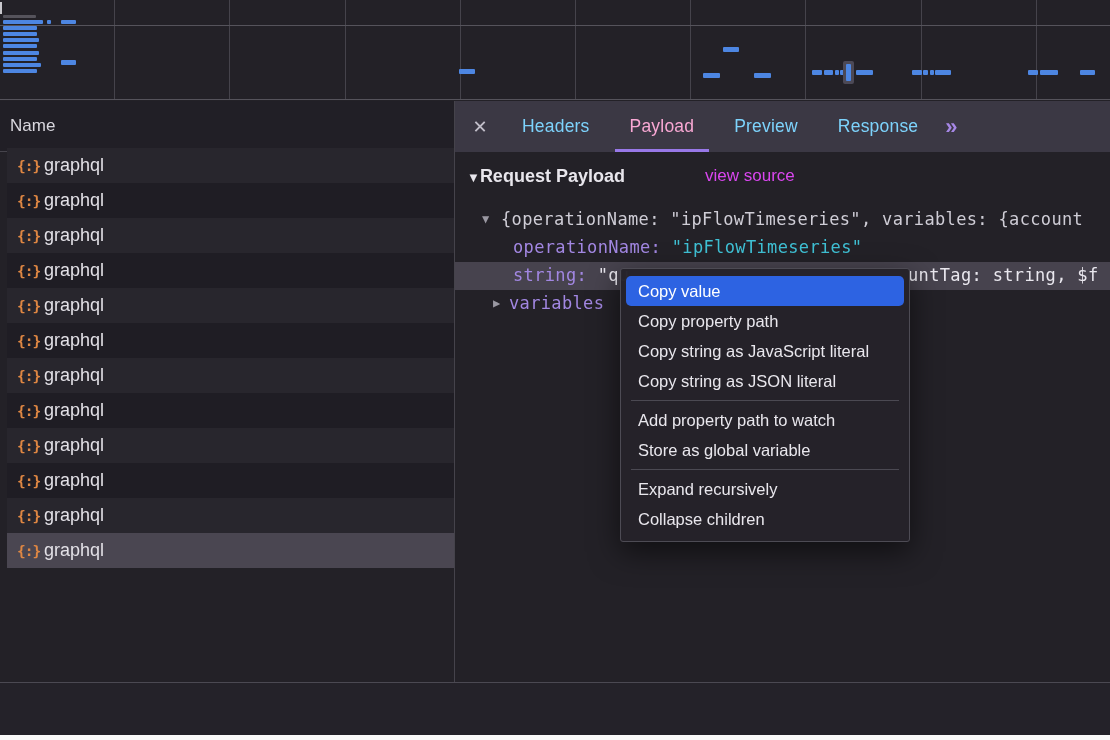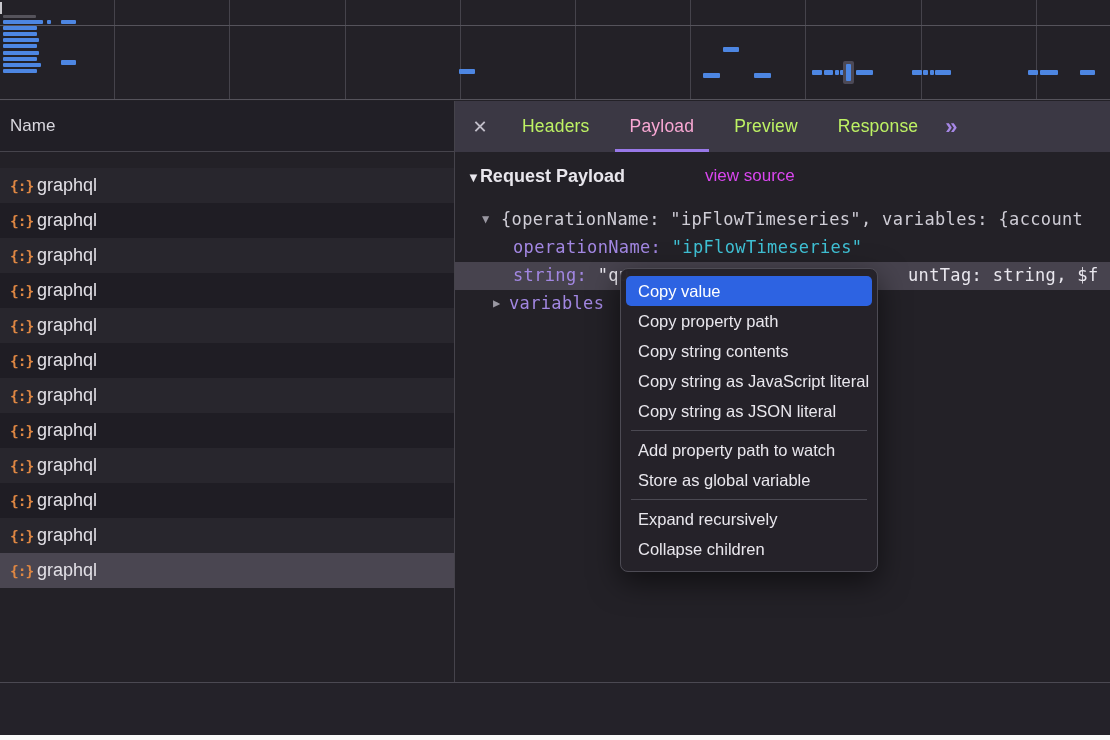--- a/index.html
+++ b/index.html
@@ -16,27 +16,27 @@
   .ov-marker .inner{position:absolute;left:3px;top:3px;bottom:3px;width:5px;background:#4d86e2;border-radius:1px;}
   .corner-tick{position:absolute;left:0;top:2px;width:2px;height:12px;background:#c9c8cd;}
   
   .band-left{position:absolute;left:0;top:101px;width:454px;height:51px;background:#211f26;
              border-bottom:1px solid #46444c;color:#d9d7de;font-size:17px;line-height:50px;padding-left:10px;}
   .v-divider{position:absolute;left:454px;top:101px;width:1px;height:634px;background:#45434b;}
   .tabbar{position:absolute;left:455px;top:101px;right:0;height:51px;background:#3b3844;
           display:flex;align-items:stretch;}
   .close-btn{width:34px;margin-left:8px;border:none;background:transparent;color:#c2bfca;
              font-size:18px;cursor:default;padding:0;font-family:"Liberation Sans",sans-serif;}
-  .tab{position:relative;border:none;background:transparent;color:#bef264;font-size:17.5px;
+  .tab{position:relative;border:none;background:transparent;color:#7dd3fc;font-size:17.5px;
        padding:0 15px;margin-left:10px;cursor:default;font-family:"Liberation Sans",sans-serif;letter-spacing:.2px;}
   .tab.active{color:#f9a8d4;}
   .tab.active::after{content:"";position:absolute;left:0;right:0;bottom:0;height:3px;background:#9878e8;}
   .overflow{display:flex;align-items:center;margin-left:12px;color:#a687e6;font-size:22px;font-weight:bold;}
   
-  .rows{position:absolute;left:0;top:168px;width:454px;}
+  .rows{position:absolute;left:0;top:148px;width:454px;padding-left:7px;}
   .req-row{height:35px;line-height:35px;padding-left:10px;font-size:18px;color:#e3e1e7;
            white-space:nowrap;}
   .req-row.odd{background:#28262d;}
   .req-row.even{background:#1f1d24;}
   .req-row.selected{background:#4a4651;}
   .json-icon{display:inline-block;width:27px;color:#df8743;font-family:"DejaVu Sans Mono",monospace;
              font-weight:bold;font-size:14.5px;letter-spacing:-1px;}
   
   .detail{position:absolute;left:455px;top:152px;right:0;height:530px;background:#232127;overflow:hidden;}
   .pl-header{position:absolute;left:0;top:10px;height:28px;line-height:28px;white-space:nowrap;}
@@ -50,22 +50,22 @@
   .k{color:#a287e2;}
   .s{color:#3fc0d4;}
   .plain{color:#cfcdd6;}
   .w{color:#e9e7ee;}
   .frag{position:absolute;left:453px;}
   
   .footer-line{position:absolute;left:0;top:682px;width:1110px;height:1px;background:#4b4952;}
   .footer{position:absolute;left:0;top:683px;width:1110px;height:52px;background:#242229;}
   .bottom-strip{position:absolute;left:0;top:735px;width:1110px;height:5px;background:#fafafa;}
   
-  .ctx-menu{position:absolute;left:620px;top:268px;width:258px;background:rgba(38,35,42,0.98);
-            border:1px solid #4d4b54;border-radius:8px;padding:7px 0;
+  .ctx-menu{position:absolute;left:620px;top:268px;width:290px;background:rgba(38,35,42,0.98);
+            border:1px solid #4d4b54;border-radius:3px;padding:7px 0;
             box-shadow:0 10px 30px rgba(0,0,0,0.55);z-index:50;}
   .ctx-item{height:30px;line-height:30px;margin:0 5px;padding-left:12px;border-radius:5px;
             color:#e9e7ed;font-size:16.5px;white-space:nowrap;}
   .ctx-item.hl{background:#2d63e2;color:#ffffff;}
   .ctx-sep{height:1px;background:#4b4952;margin:4px 10px;}
 </style>
 </head>
 <body>
 
 <div class="screen">
@@ -176,21 +176,20 @@
     </div>
   </div>
 
   <div class="footer-line"></div>
   <div class="footer"></div>
   <div class="bottom-strip"></div>
 
   <div class="ctx-menu" id="ctxmenu">
       <div class="ctx-item hl">Copy value</div>
       <div class="ctx-item">Copy property path</div>
-      <div class="ctx-item">Copy string contents</div>
       <div class="ctx-item">Copy string as JavaScript literal</div>
       <div class="ctx-item">Copy string as JSON literal</div>
       <div class="ctx-sep"></div>
       <div class="ctx-item">Add property path to watch</div>
       <div class="ctx-item">Store as global variable</div>
       <div class="ctx-sep"></div>
       <div class="ctx-item">Expand recursively</div>
       <div class="ctx-item">Collapse children</div>
     </div>
 

